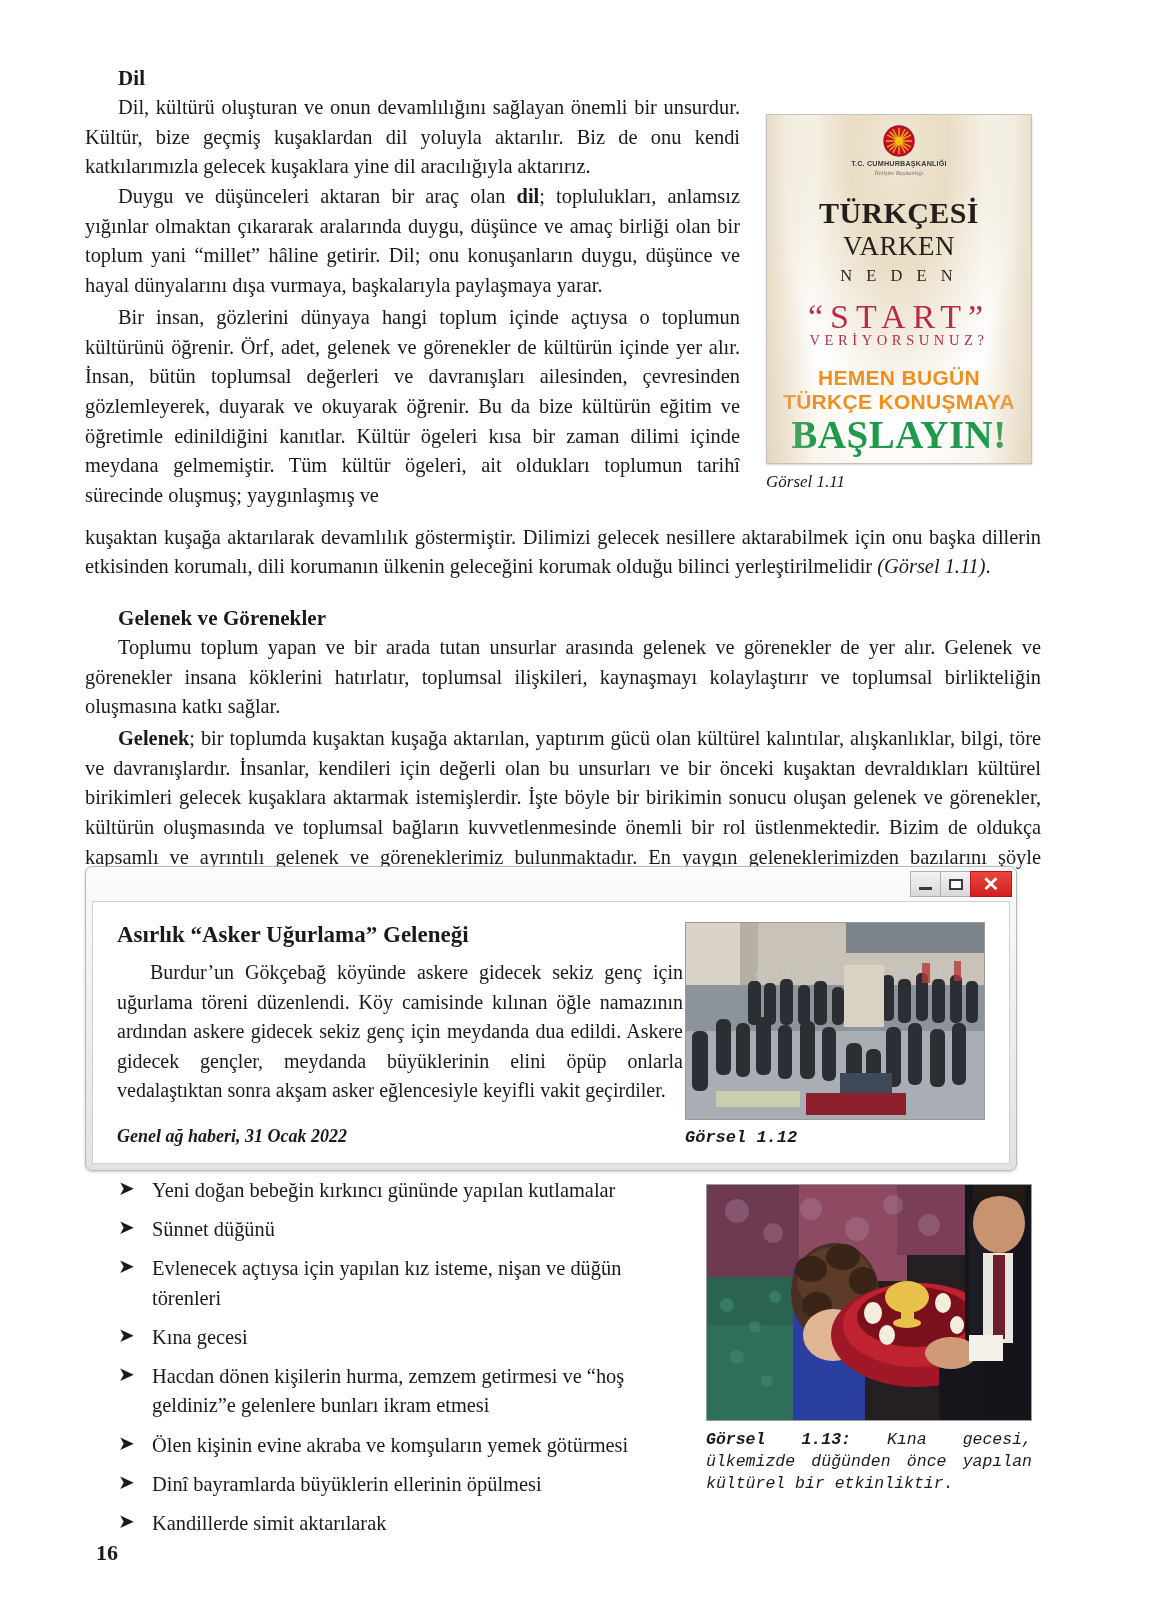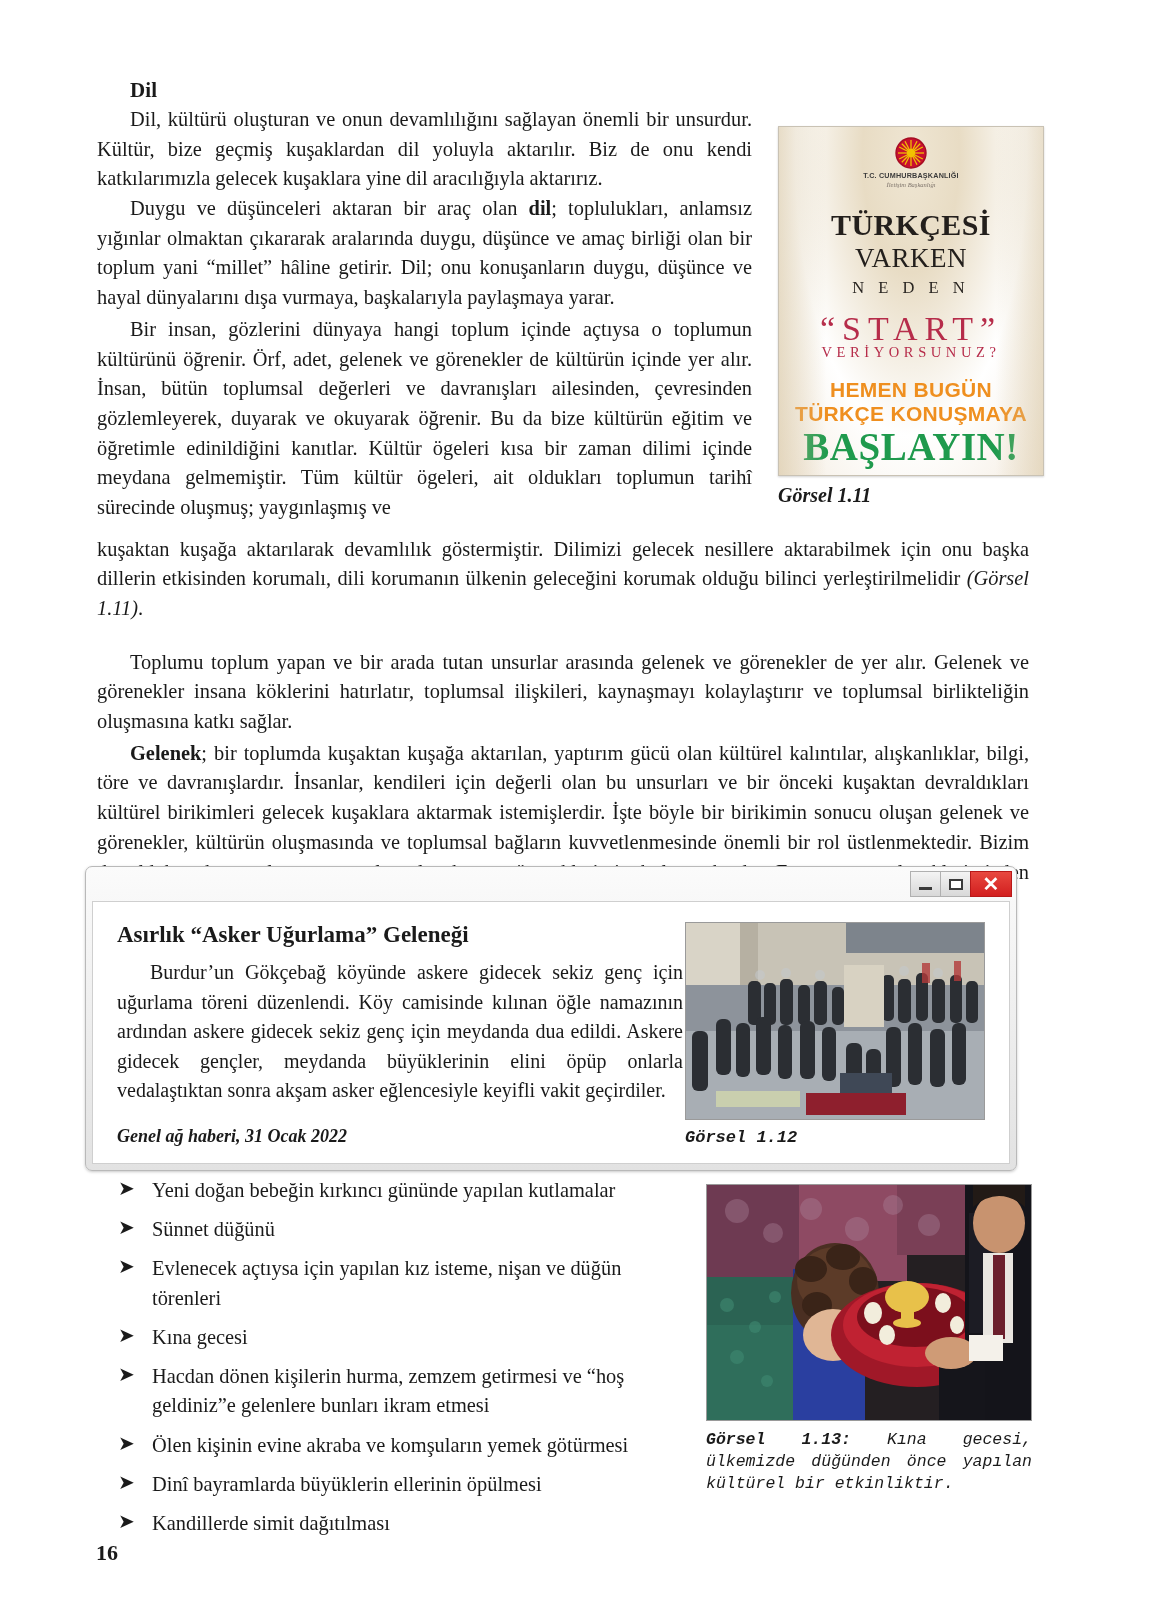--- a/index.html
+++ b/index.html
@@ -8,21 +8,21 @@
   body {
     width: 1151px;
     height: 1624px;
     background: #ffffff;
     font-family: "Liberation Serif", "DejaVu Serif", serif;
     color: #1a1a1a;
     position: relative;
     overflow: hidden;
   }
 
-  .page { position: relative; width: 1151px; height: 1624px; padding: 12px; }
+  .page { position: relative; width: 1151px; height: 1624px; padding: 0; }
 
   
   .sec-head {
     font-weight: bold;
     font-size: 21px;
     margin: 0 0 2px 0;
     padding-left: 33px;
     letter-spacing: .1px;
   }
   p.body {
@@ -77,21 +77,21 @@
     margin-top: 1px;
   }
   .p-l1 { font-size: 30px; font-weight: bold; color: #231f1c; letter-spacing: .4px; margin-top: 20px; }
   .p-l2 { font-size: 27px; color: #231f1c; letter-spacing: .5px; margin-top: 1px; }
   .p-l3 { font-size: 16.5px; color: #2a2622; letter-spacing: 5px; margin-top: 4px; }
   .p-l4 { font-size: 34px; color: #b62c4a; letter-spacing: 7px; margin-top: 12px; font-weight: 500; }
   .p-l5 { font-size: 14.5px; color: #b62c4a; letter-spacing: 4.6px; margin-top: -4px; }
   .p-l6 { font-family:"Liberation Sans",sans-serif; font-size: 21px; font-weight: bold; color: #ef8f1f; letter-spacing: .3px; margin-top: 17px; }
   .p-l7 { font-family:"Liberation Sans",sans-serif; font-size: 21px; font-weight: bold; color: #ef8f1f; letter-spacing: .3px; margin-top: 0px; }
   .p-l8 { font-size: 39px; font-weight: bold; color: #1f9a4d; letter-spacing: .5px; margin-top: 1px; line-height: 1; }
-  .poster-cap { font-size: 20px; font-weight: bold; font-style: italic; margin-top: 8px; }
+  .poster-cap { font-size: 17px; font-weight: normal; font-style: italic; margin-top: 8px; }
 
   .wide-text { padding: 0 110px 0 85px; }
 
   
   .window {
     position: absolute;
     left: 85px; top: 866px;
     width: 932px;
     border: 1px solid #b9b9b9;
     border-radius: 7px;
@@ -241,20 +241,21 @@
       </div>
       <div class="poster-cap">Görsel 1.11</div>
     </div>
   </div>
 
   <div class="wide-text" style="margin-top:12px">
     <p class="body noind"><span>kuşaktan kuşağa aktarılarak devamlılık göstermiştir. Dilimizi gelecek nesillere aktarabilmek için onu başka dillerin etkisinden korumalı, dili korumanın ülkenin geleceğini korumak olduğu bilinci yerleştirilmelidir </span><span class="i">(Görsel 1.11)</span><span>.</span></p>
   </div>
 
   <div class="wide-text" style="margin-top:24px">
+    <h2 class="sec-head">Gelenek ve Görenekler</h2>
     <p class="body" style="margin-top:2px">Toplumu toplum yapan ve bir arada tutan unsurlar arasında gelenek ve görenekler de yer alır. Gelenek ve görenekler insana köklerini hatırlatır, toplumsal ilişkileri, kaynaşmayı kolaylaştırır ve toplumsal birlikteliğin oluşmasına katkı sağlar.</p>
     <p class="body" style="margin-top:2px"><span class="b">Gelenek</span><span>; bir toplumda kuşaktan kuşağa aktarılan, yaptırım gücü olan kültürel kalıntılar, alışkanlıklar, bilgi, töre ve davranışlardır. İnsanlar, kendileri için değerli olan bu unsurları ve bir önceki kuşaktan devraldıkları kültürel birikimleri gelecek kuşaklara aktarmak istemişlerdir. İşte böyle bir birikimin sonucu oluşan gelenek ve görenekler, kültürün oluşmasında ve toplumsal bağların kuvvetlenmesinde önemli bir rol üstlenmektedir. Bizim de oldukça kapsamlı ve ayrıntılı gelenek ve göreneklerimiz bulunmaktadır. En yaygın geleneklerimizden bazılarını şöyle sıralayabiliriz:</span></p>
     <ul class="bullets" style="position:static; width:auto; margin-top:10px; padding-left:33px">
       <li><span class="arw">➤</span><span>Asker uğurlama törenleri</span></li>
     </ul>
   </div>
 
   <div class="window">
     <div class="titlebar">
       <div class="tb-btn min">
@@ -337,21 +338,21 @@
   </div>
 
   <ul class="bullets">
     <li><span class="arw">➤</span><span>Yeni doğan bebeğin kırkıncı gününde yapılan kutlamalar</span></li>
     <li><span class="arw">➤</span><span>Sünnet düğünü</span></li>
     <li><span class="arw">➤</span><span>Evlenecek açtıysa için yapılan kız isteme, nişan ve düğün törenleri</span></li>
     <li><span class="arw">➤</span><span>Kına gecesi</span></li>
     <li><span class="arw">➤</span><span>Hacdan dönen kişilerin hurma, zemzem getirmesi ve “hoş geldiniz”e gelenlere bunları ikram etmesi</span></li>
     <li><span class="arw">➤</span><span>Ölen kişinin evine akraba ve komşuların yemek götürmesi</span></li>
     <li><span class="arw">➤</span><span>Dinî bayramlarda büyüklerin ellerinin öpülmesi</span></li>
-    <li><span class="arw">➤</span><span>Kandillerde simit dağıtılması</span></li>
+    <li><span class="arw">➤</span><span>Kandillerde simit aktarılarak</span></li>
   </ul>
 
   <div class="photo2-block">
     <div class="photo2">
       <svg width="326" height="237" viewBox="0 0 326 237" preserveAspectRatio="none" aria-hidden="true">
         <rect width="326" height="237" fill="#241f22"></rect>
         <rect x="0" y="0" width="120" height="120" fill="#6e3a52"></rect>
         <rect x="92" y="0" width="108" height="96" fill="#8e4a63"></rect>
         <rect x="190" y="0" width="70" height="70" fill="#7a3f56"></rect>
         <g fill="#b08aa0" opacity=".35">

